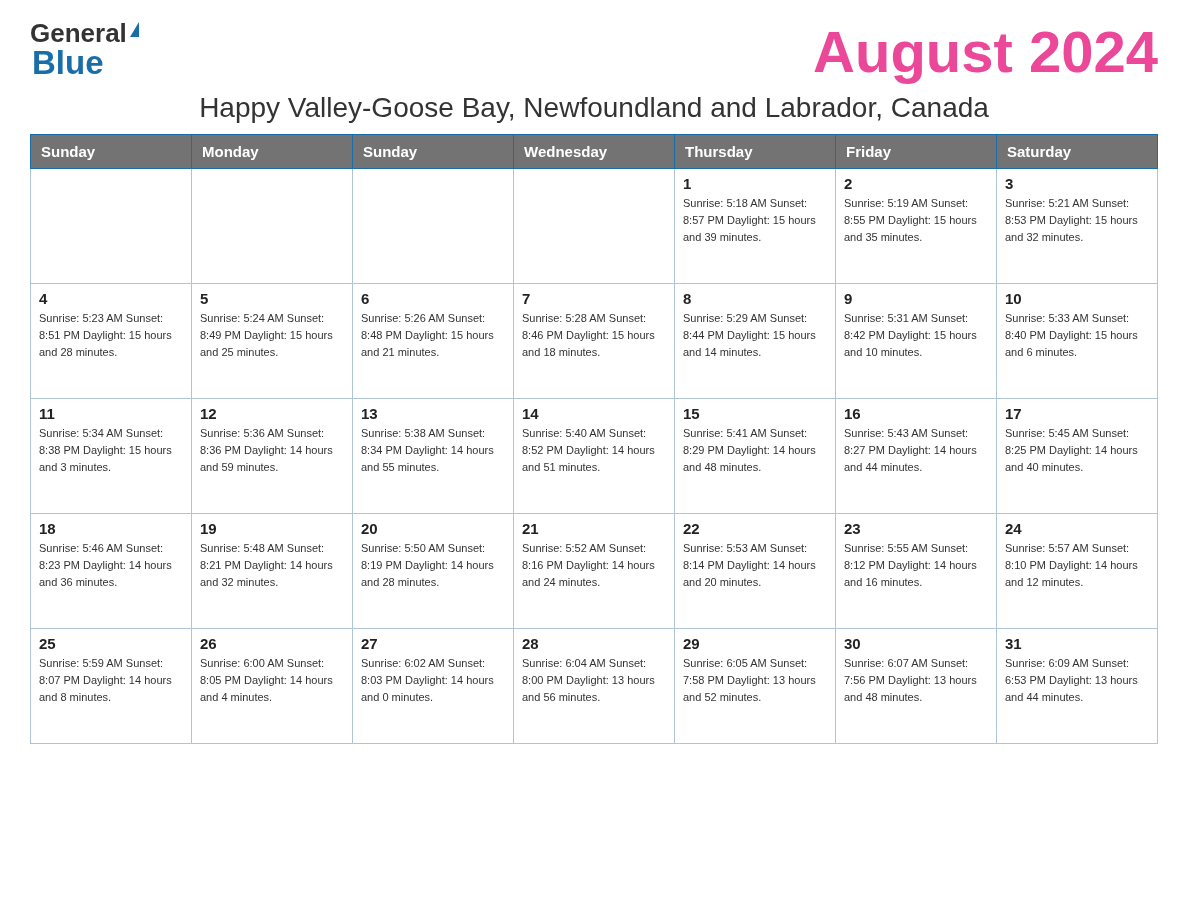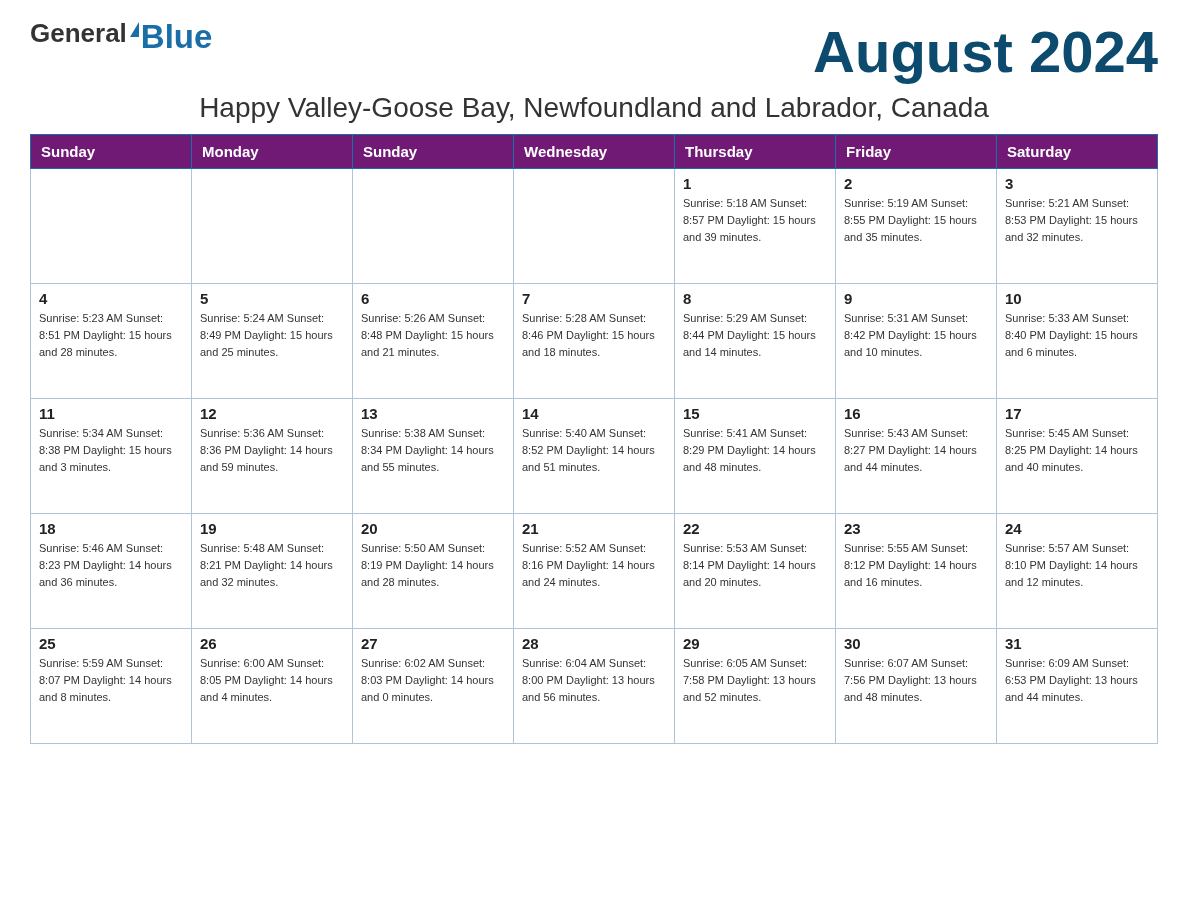--- a/index.html
+++ b/index.html
@@ -11,21 +11,21 @@
       min-height: 918px;
     }
     .header-row {
       display: flex;
       align-items: flex-start;
       justify-content: space-between;
       margin-bottom: 8px;
     }
     .logo {
       display: flex;
-      flex-direction: row;
+      flex-direction: column;
       align-items: flex-start;
     }
     .logo-general {
       font-size: 26px;
       font-weight: bold;
       color: #333;
       line-height: 1;
     }
     .logo-blue {
       font-size: 33px;
@@ -40,38 +40,38 @@
       border-left: 10px solid transparent;
       border-bottom: 16px solid #1a6ea8;
       margin-left: 2px;
       vertical-align: middle;
       position: relative;
       top: -3px;
     }
     .month-title {
       font-size: 58px;
       font-weight: bold;
-      color: #0c4a6e;
+      color: #ec4899;
       text-align: right;
       line-height: 1.1;
     }
     .subtitle {
       text-align: center;
       font-size: 28px;
       color: #333;
       margin-bottom: 10px;
       font-weight: normal;
     }
     .calendar {
       width: 100%;
       border-collapse: collapse;
       border: 1px solid #1a6ea8;
     }
     .calendar th {
-      background-color: #701a75;
+      background-color: #737373;
       color: #fff;
       font-size: 15px;
       font-weight: bold;
       padding: 8px 10px;
       text-align: left;
       border: 1px solid #1a6ea8;
     }
     .calendar td {
       vertical-align: top;
       border: 1px solid #b0c4d8;

